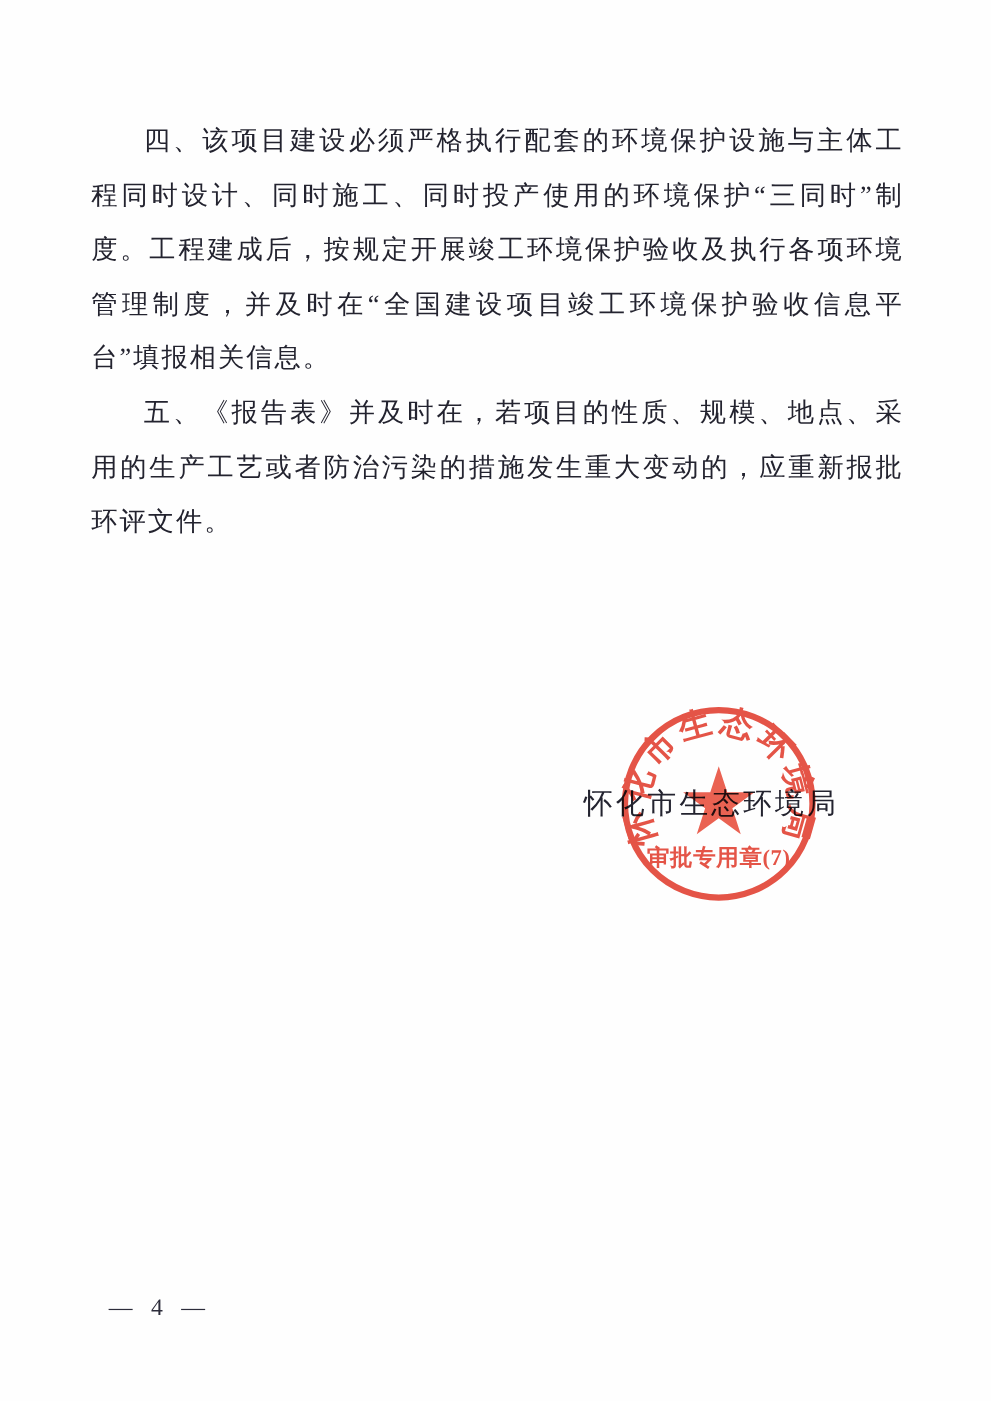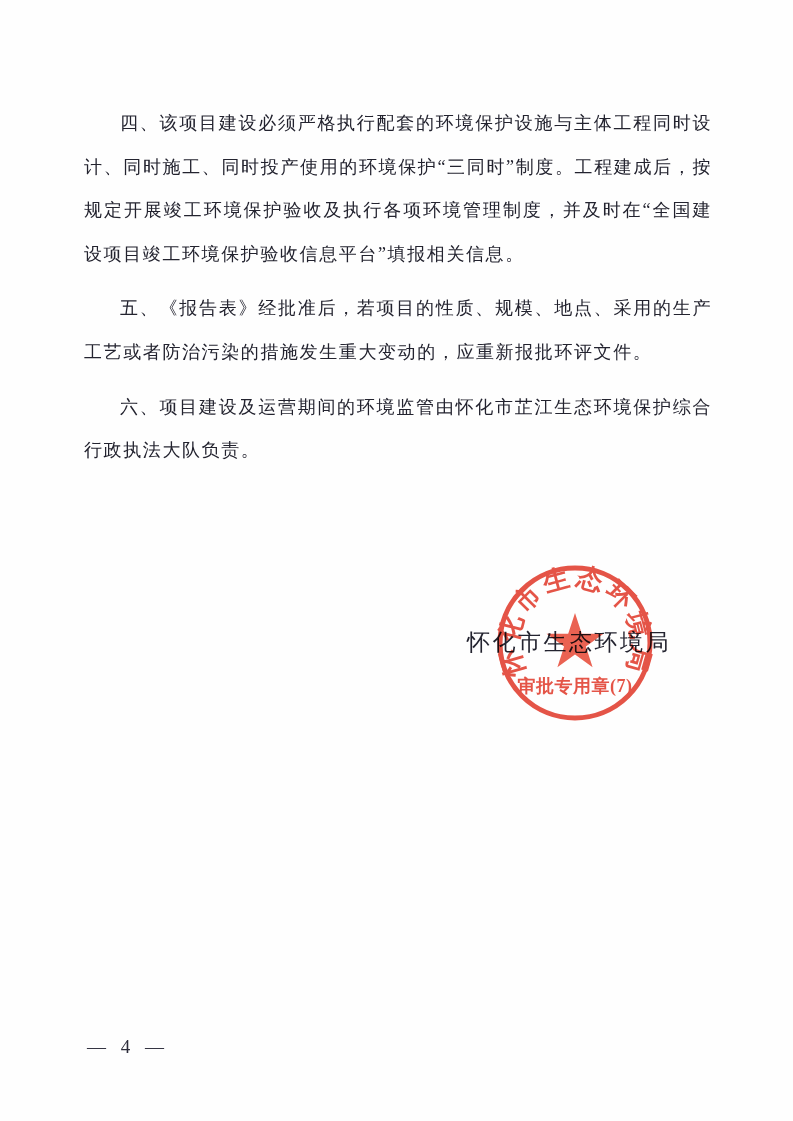--- a/index.html
+++ b/index.html
@@ -17,22 +17,22 @@
     overflow: hidden;
   }
   .content {
     position: absolute;
     left: 73px;
     top: 91px;
     width: 650px;
     color: #23232f;
   }
   .content p {
-    margin: 11px;
-    font-size: 18px;
+    margin: 0;
+    font-size: 21px;
     line-height: 43.6px;
     letter-spacing: 1.6px;
     text-indent: 2em;
     text-align: justify;
     text-justify: inter-character;
   }
   .sig-org {
     position: absolute;
     left: 467px;
     top: 627px;
@@ -85,22 +85,21 @@
     white-space: nowrap;
   }
 </style>
 </head>
 <body>
 
 <div class="page">
 
   <div class="content">
     <p>四、该项目建设必须严格执行配套的环境保护设施与主体工程同时设计、同时施工、同时投产使用的环境保护“三同时”制度。工程建成后，按规定开展竣工环境保护验收及执行各项环境管理制度，并及时在“全国建设项目竣工环境保护验收信息平台”填报相关信息。</p>
-    <p>五、《报告表》经批准后，若项目的性质、规模、地点、采用的生产工艺或者防治污染的措施发生重大变动的，应重新报批环评文件。</p>
-    <p>六、项目建设及运营期间的环境监管由怀化市芷江生态环境保护综合行政执法大队负责。</p>
+    <p>五、《报告表》并及时在，若项目的性质、规模、地点、采用的生产工艺或者防治污染的措施发生重大变动的，应重新报批环评文件。</p>
   </div>
 
   <div class="sig-org">怀化市生态环境局</div>
 
 
   <svg class="seal" viewBox="0 0 172 172" xmlns="http://www.w3.org/2000/svg">
     <circle cx="86" cy="86" r="75" fill="none" stroke-width="5" stroke="#e23a2b"></circle>
     <polygon points="86,56 92.8,76.7 114.5,76.7 96.9,89.6 103.6,110.3 86,97.5 68.4,110.3 75.1,89.6 57.5,76.7 79.2,76.7" fill="#e84a38"></polygon>
     <path id="sealArcPath" d="M 39.3 118.7 A 57 57 0 1 1 132.7 118.7" fill="none"></path>
     <text class="arc-text" text-anchor="middle" fill="#e23a2b">

